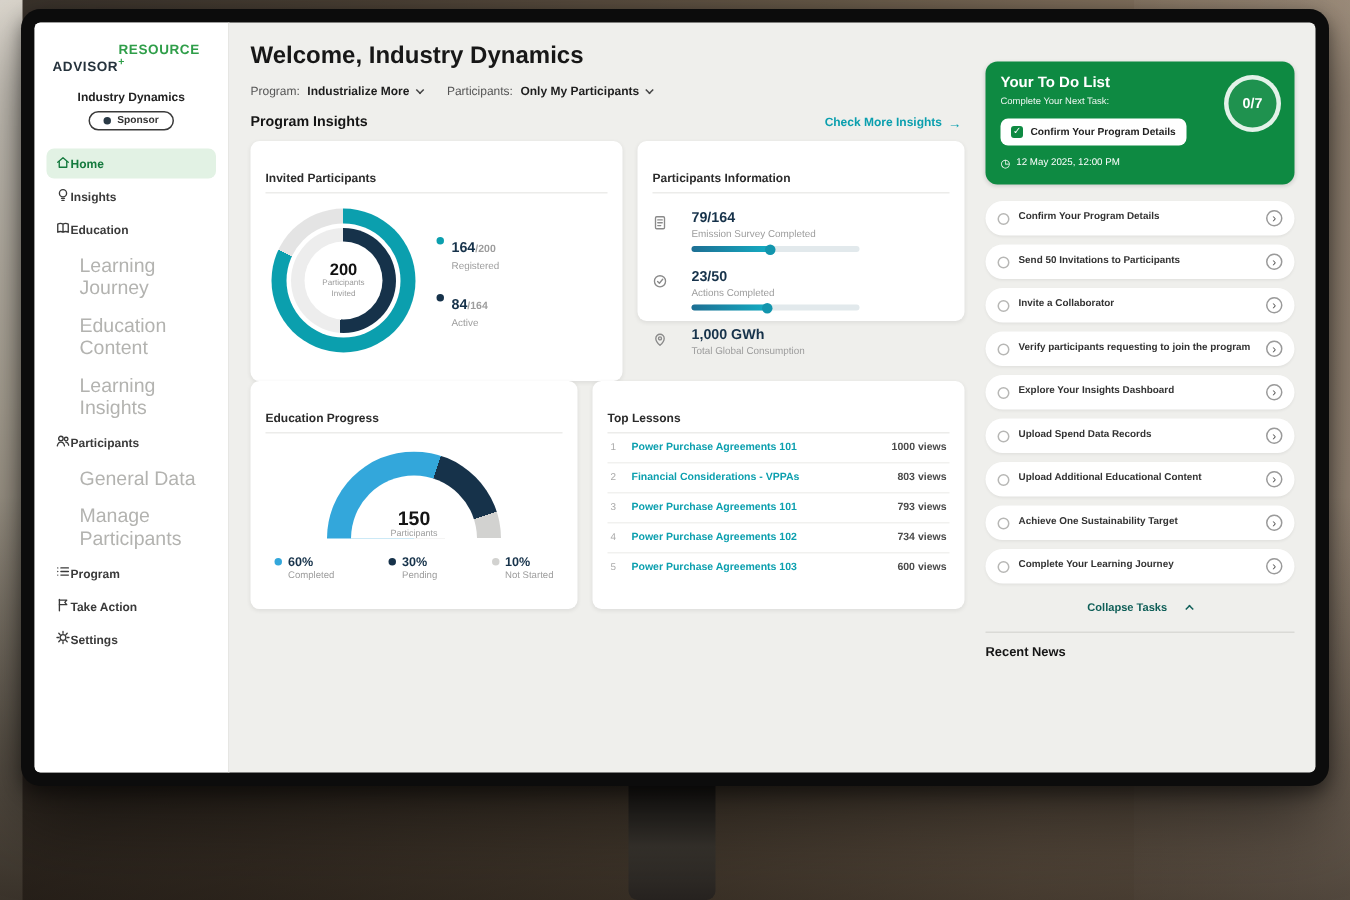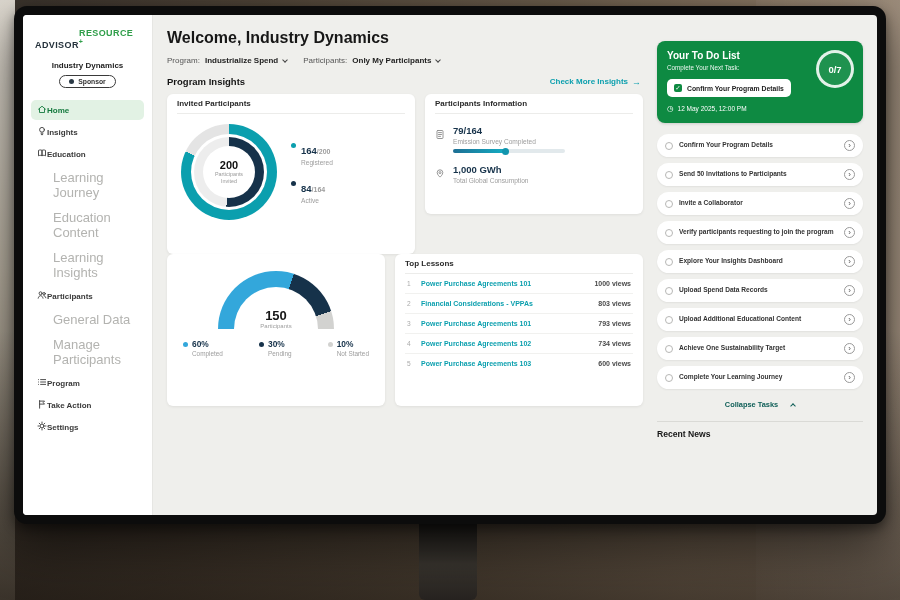--- a/index.html
+++ b/index.html
@@ -53,21 +53,21 @@
     color:#1e1e1e; margin-right:16px; cursor:pointer; display:flex; align-items:center; }
   .chev { display:inline-block; width:4px; height:4px; border-right:1.2px solid #444;
     border-bottom:1.2px solid #444; transform:rotate(45deg); margin-left:5px; margin-top:-2px; }
   .sec-row { display:flex; justify-content:space-between; align-items:center; margin:11px 2px 7px 0;gap:44px; }
   .sec-title { font-size:9.5px; font-weight:700; color:#151515; }
   .sec-link { display:flex; align-items:center; gap:4px; font-size:8px; font-weight:700;
     color:#0b9fae; text-decoration:none; cursor:pointer; }
   .arrow::before { content:"\2192"; font-size:9px; }
 
   .cards { display:flex; gap:10px; }
-  .card { background:#fff; border-radius:6px; padding:5px 10px 9px;
+  .card { background:#fff; border-radius:6px; padding:20px 10px 9px;
     box-shadow:0 1px 3px rgba(0,0,0,.07); }
   .card-title { font-size:8px; font-weight:700; color:#2b2b2b; padding-bottom:5px;
     border-bottom:1px solid #ececea; }
   .card-invited { width:248px; height:160px; }
   .card-info { width:218px; height:120px; }
   .card-edu { width:218px; height:152px; }
   .card-lessons { width:248px; height:152px; }
 
   .invited-body { display:flex; align-items:center; gap:14px; padding:10px 0 0 4px; }
   .donut { width:96px; height:96px; border-radius:50%; position:relative; flex:none;
@@ -80,21 +80,21 @@
   .donut-cap { font-size:5.4px; color:#9a9a9a; width:40px; line-height:1.3; }
   .legend { display:flex; flex-direction:column; gap:12px; }
   .leg-item { display:flex; gap:5px; align-items:flex-start; }
   .dot { width:5px; height:5px; border-radius:50%; margin-top:3px; flex:none; }
   .dot-teal { background:#0b9fae; } .dot-navy { background:#16324a; }
   .dot-blue { background:#33a7db; } .dot-gray { background:#d2d2d0; }
   .leg-val { font-size:9.5px; font-weight:700; color:#16324a; }
   .leg-of { font-size:7px; font-weight:600; color:#9d9d9d; }
   .leg-lab { font-size:6.6px; color:#9d9d9d; margin-top:1px; }
 
-  .stat { display:flex; gap:8px; margin-top:11px; }
+  .stat { display:flex; gap:16px; margin-top:11px; }
   .stat-icon { color:#8a8a8a; flex:none; margin-top:1px; }
   .stat-val { font-size:9.5px; font-weight:700; color:#16324a; }
   .stat-lab { font-size:6.6px; color:#9d9d9d; margin:2px 0 4px; }
   .bar { width:112px; height:4px; background:#e2e9ec; border-radius:2px; position:relative; }
   .bar-fill { height:4px; border-radius:2px; width:0;
     background:linear-gradient(90deg,#1d6f94,#14aec4); position:relative; }
   .bar-fill::after { content:""; position:absolute; right:-2px; top:-1.5px; width:7px; height:7px;
     border-radius:50%; background:#1295ad; }
 
   .gauge-wrap { width:116px; height:58px; position:relative; overflow:hidden; margin:12px auto 0; }
@@ -237,21 +237,21 @@
       </div>
     </nav>
   </aside>
 
   <main class="main">
     <h1 class="welcome">Welcome, Industry Dynamics</h1>
 
     <div class="filters">
       <span class="f-label">Program:</span>
       <button class="f-value">
-        <span>Industrialize Spend</span>
+        <span>Industrialize More</span>
         <span class="chev"></span>
       </button>
       <span class="f-label">Participants:</span>
       <button class="f-value">
         <span>Only My Participants</span>
         <span class="chev"></span>
       </button>
     </div>
 
     <div class="sec-row">
@@ -302,35 +302,49 @@
                 </svg></span>
           <div>
             <div class="stat-val">79/164</div>
             <div class="stat-lab">Emission Survey Completed</div>
             <div class="bar">
                   <div class="bar-fill" style="width: 48%;"></div>
                 </div>
           </div>
         </div>
         <div class="stat">
+          <span class="stat-icon"><svg width="10" height="11" viewBox="0 0 10 11" fill="none" stroke="currentColor" stroke-width="0.9" stroke-linecap="round" stroke-linejoin="round">
+                  <circle cx="5" cy="5.5" r="3.7"></circle>
+                  <path d="M3.4 5.6 4.6 6.8 6.8 4.2"></path>
+                </svg></span>
+          <div>
+            <div class="stat-val">23/50</div>
+            <div class="stat-lab">Actions Completed</div>
+            <div class="bar">
+                  <div class="bar-fill" style="width: 46%;"></div>
+                </div>
+          </div>
+        </div>
+        <div class="stat">
           <span class="stat-icon"><svg width="10" height="11" viewBox="0 0 10 11" fill="none" stroke="currentColor" stroke-width="0.9" stroke-linejoin="round">
                   <path d="M5 1.8a2.8 2.8 0 0 1 2.8 2.8C7.8 6.7 5 9.2 5 9.2S2.2 6.7 2.2 4.6A2.8 2.8 0 0 1 5 1.8z"></path>
                   <circle cx="5" cy="4.6" r="1"></circle>
                 </svg></span>
           <div>
             <div class="stat-val">1,000 GWh</div>
             <div class="stat-lab">Total Global Consumption</div>
           </div>
         </div>
       </div>
     </div>
 
 
     <div class="cards">
       <div class="card card-edu">
+        <div class="card-title">Education Progress</div>
         <div class="gauge-wrap">
           <div class="gauge" style="background: conic-gradient(from 270deg, rgb(51, 167, 219) 0%, rgb(51, 167, 219) 30%, rgb(22, 50, 74) 30%, rgb(22, 50, 74) 45%, rgb(210, 210, 208) 45%, rgb(210, 210, 208) 50%, transparent 50%, transparent 100%);"></div>
           <div class="gauge-center">
             <div class="g-num">150</div>
             <div class="g-lab">Participants</div>
           </div>
         </div>
         <div class="edu-legend">
           <div class="el-item">
             <span class="dot dot-blue"></span>

